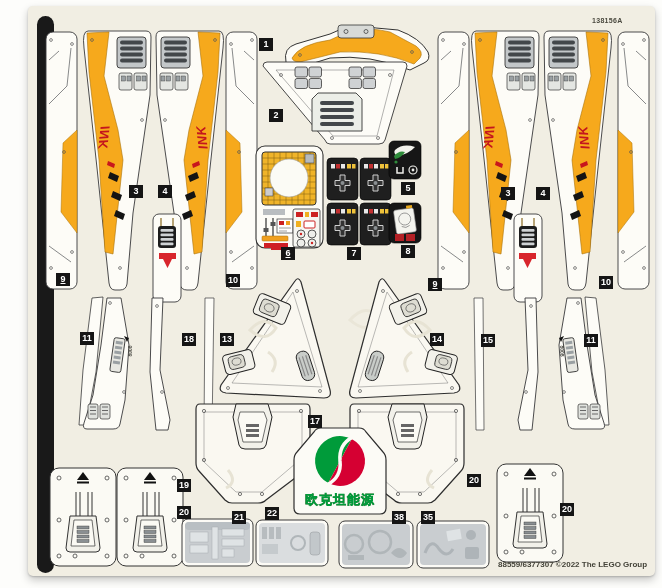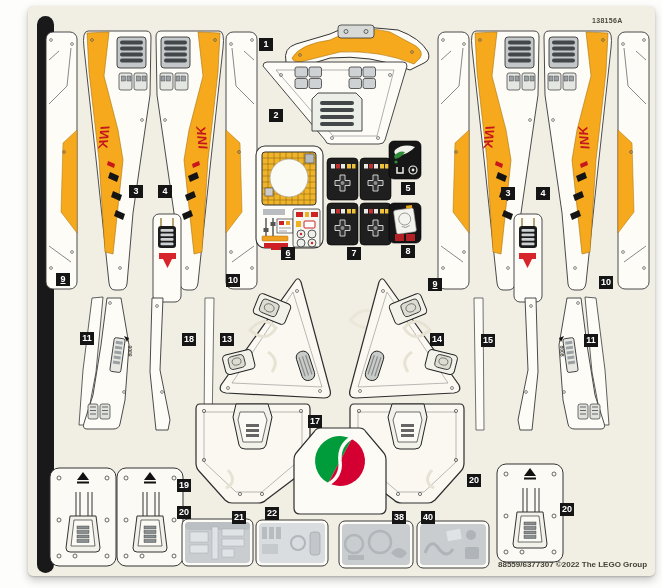--- a/index.html
+++ b/index.html
@@ -451,30 +451,31 @@
   <div class="tag" style="left:232px;top:511px">
       <span>21</span>
     </div>
   <div class="tag" style="left:265px;top:507px">
       <span>22</span>
     </div>
   <div class="tag" style="left:392px;top:511px">
       <span>38</span>
     </div>
   <div class="tag" style="left:421px;top:511px">
-      <span>40</span>
+      <span>35</span>
     </div>
   <div class="tag" style="left:560px;top:503px">
       <span>20</span>
     </div>
 
   <span class="ink" style="left:92px;top:130px;transform:rotate(-83deg) scaleX(-1)">INK</span>
   <span class="ink" style="left:190px;top:130px;transform:rotate(-97deg)">INK</span>
   <span class="ink" style="left:477px;top:130px;transform:rotate(-83deg) scaleX(-1)">INK</span>
   <span class="ink" style="left:572px;top:130px;transform:rotate(-97deg)">INK</span>
 
   <span class="blade-code" style="left:124px;top:348px;transform:rotate(-90deg)">8008</span>
   <span class="blade-code" style="left:556px;top:348px;transform:rotate(90deg)">8008</span>
 
+  <div id="octan-text">欧克坦能源</div>
 
   <div id="part-code">138156A</div>
   <div id="copyright">88559/6377307 ©2022 The LEGO Group</div>
 </div>
 
 </body></html>

